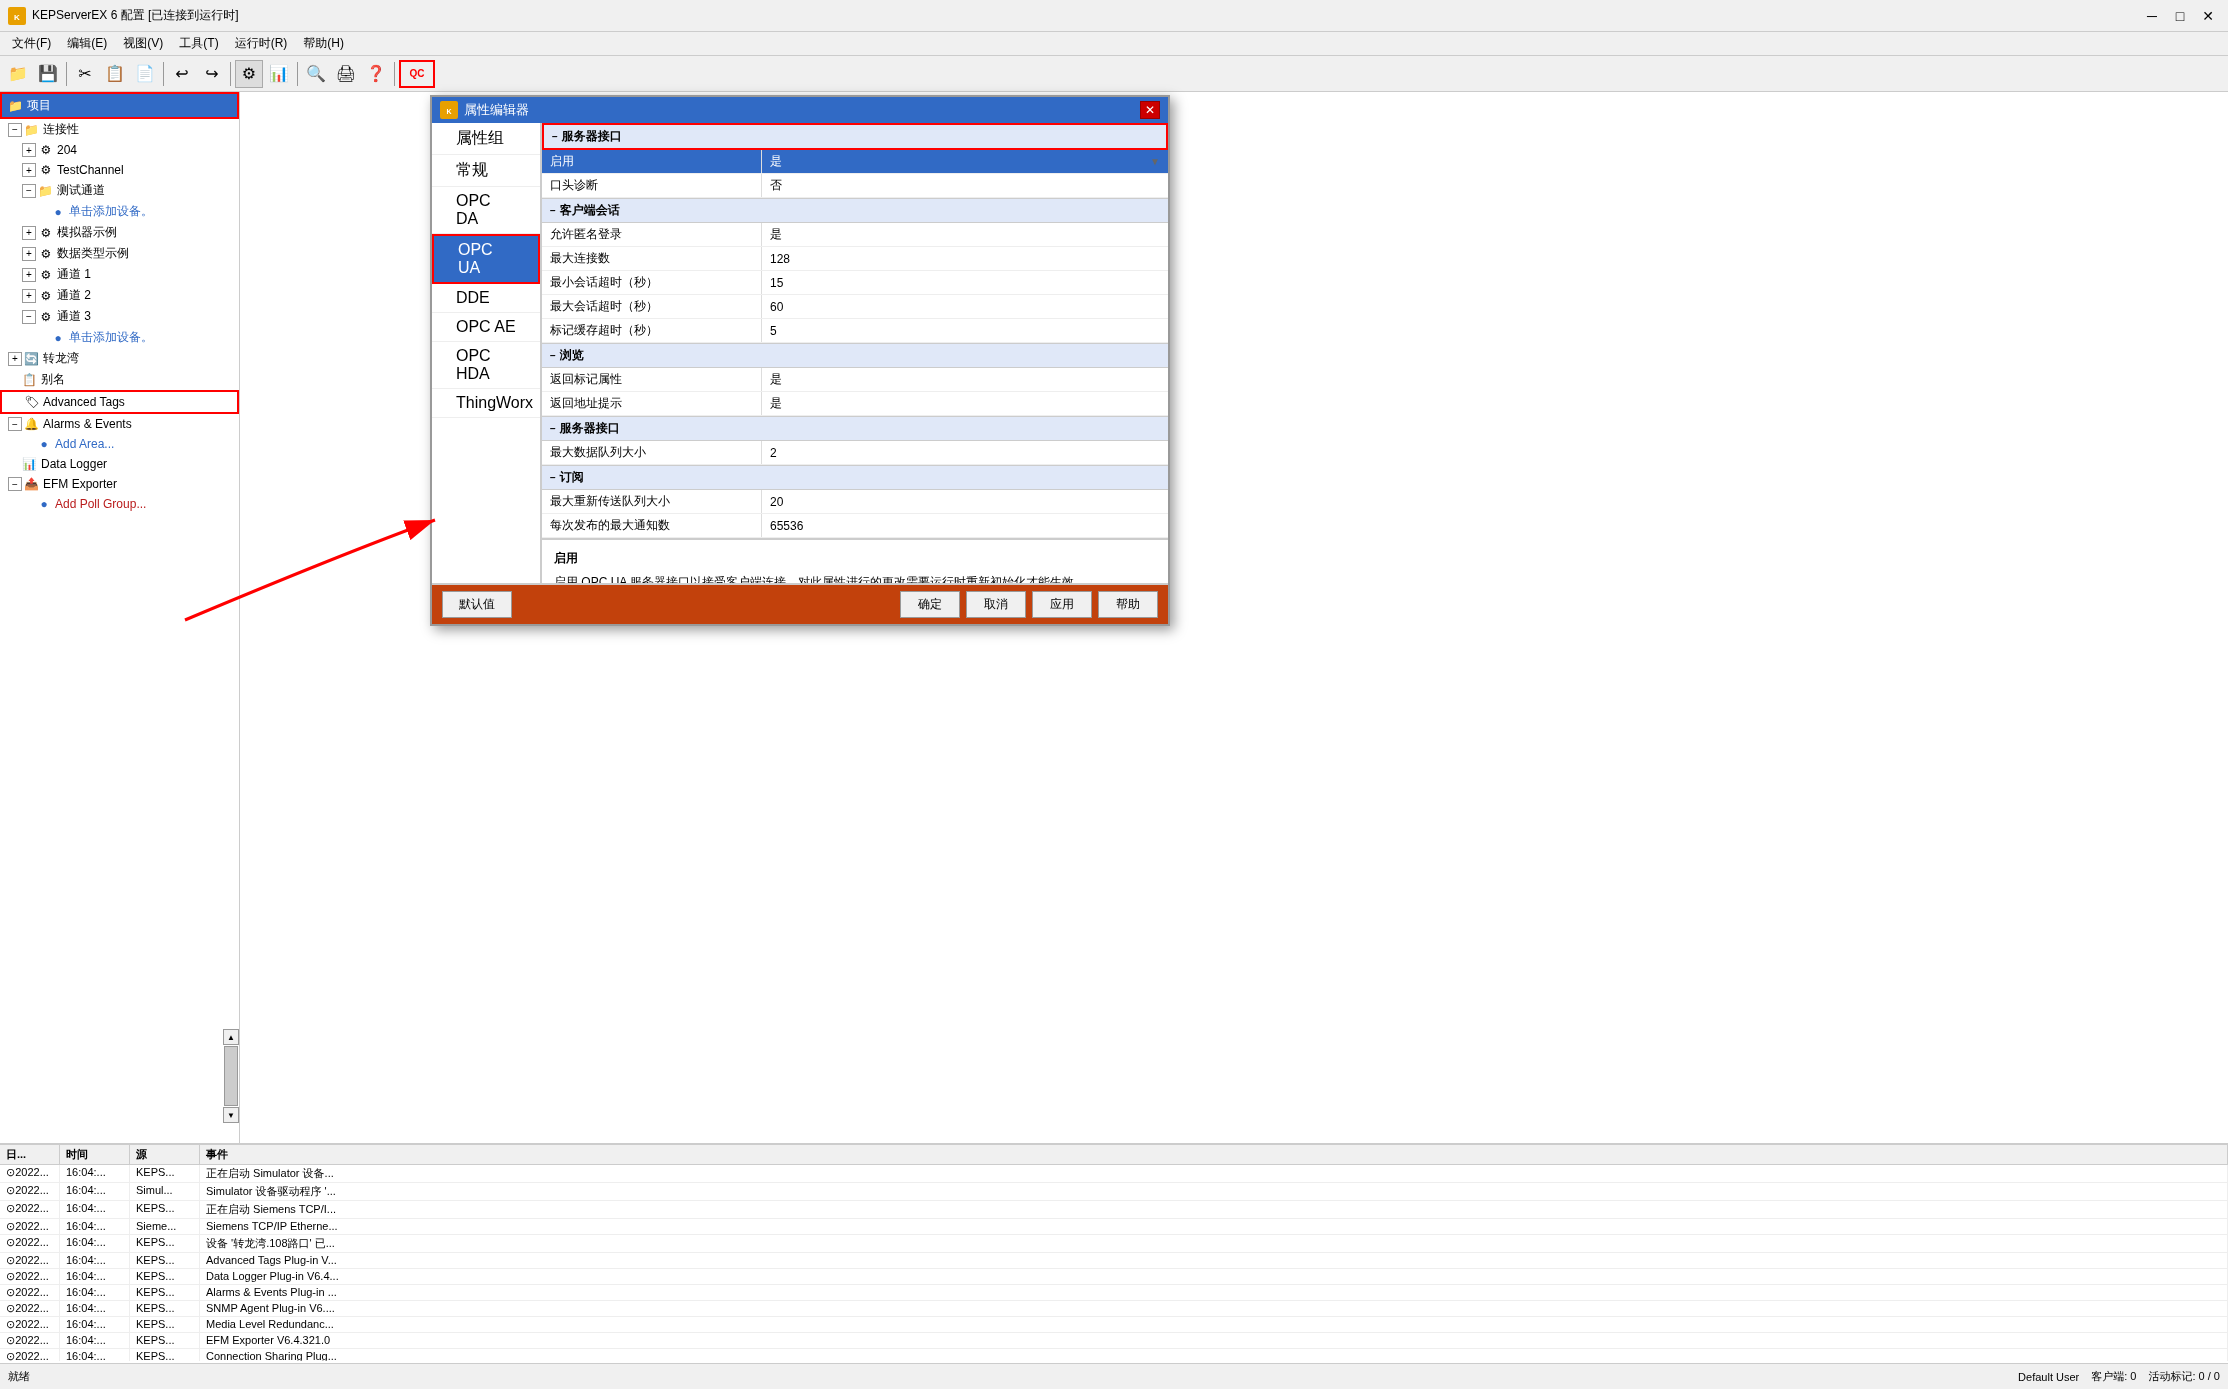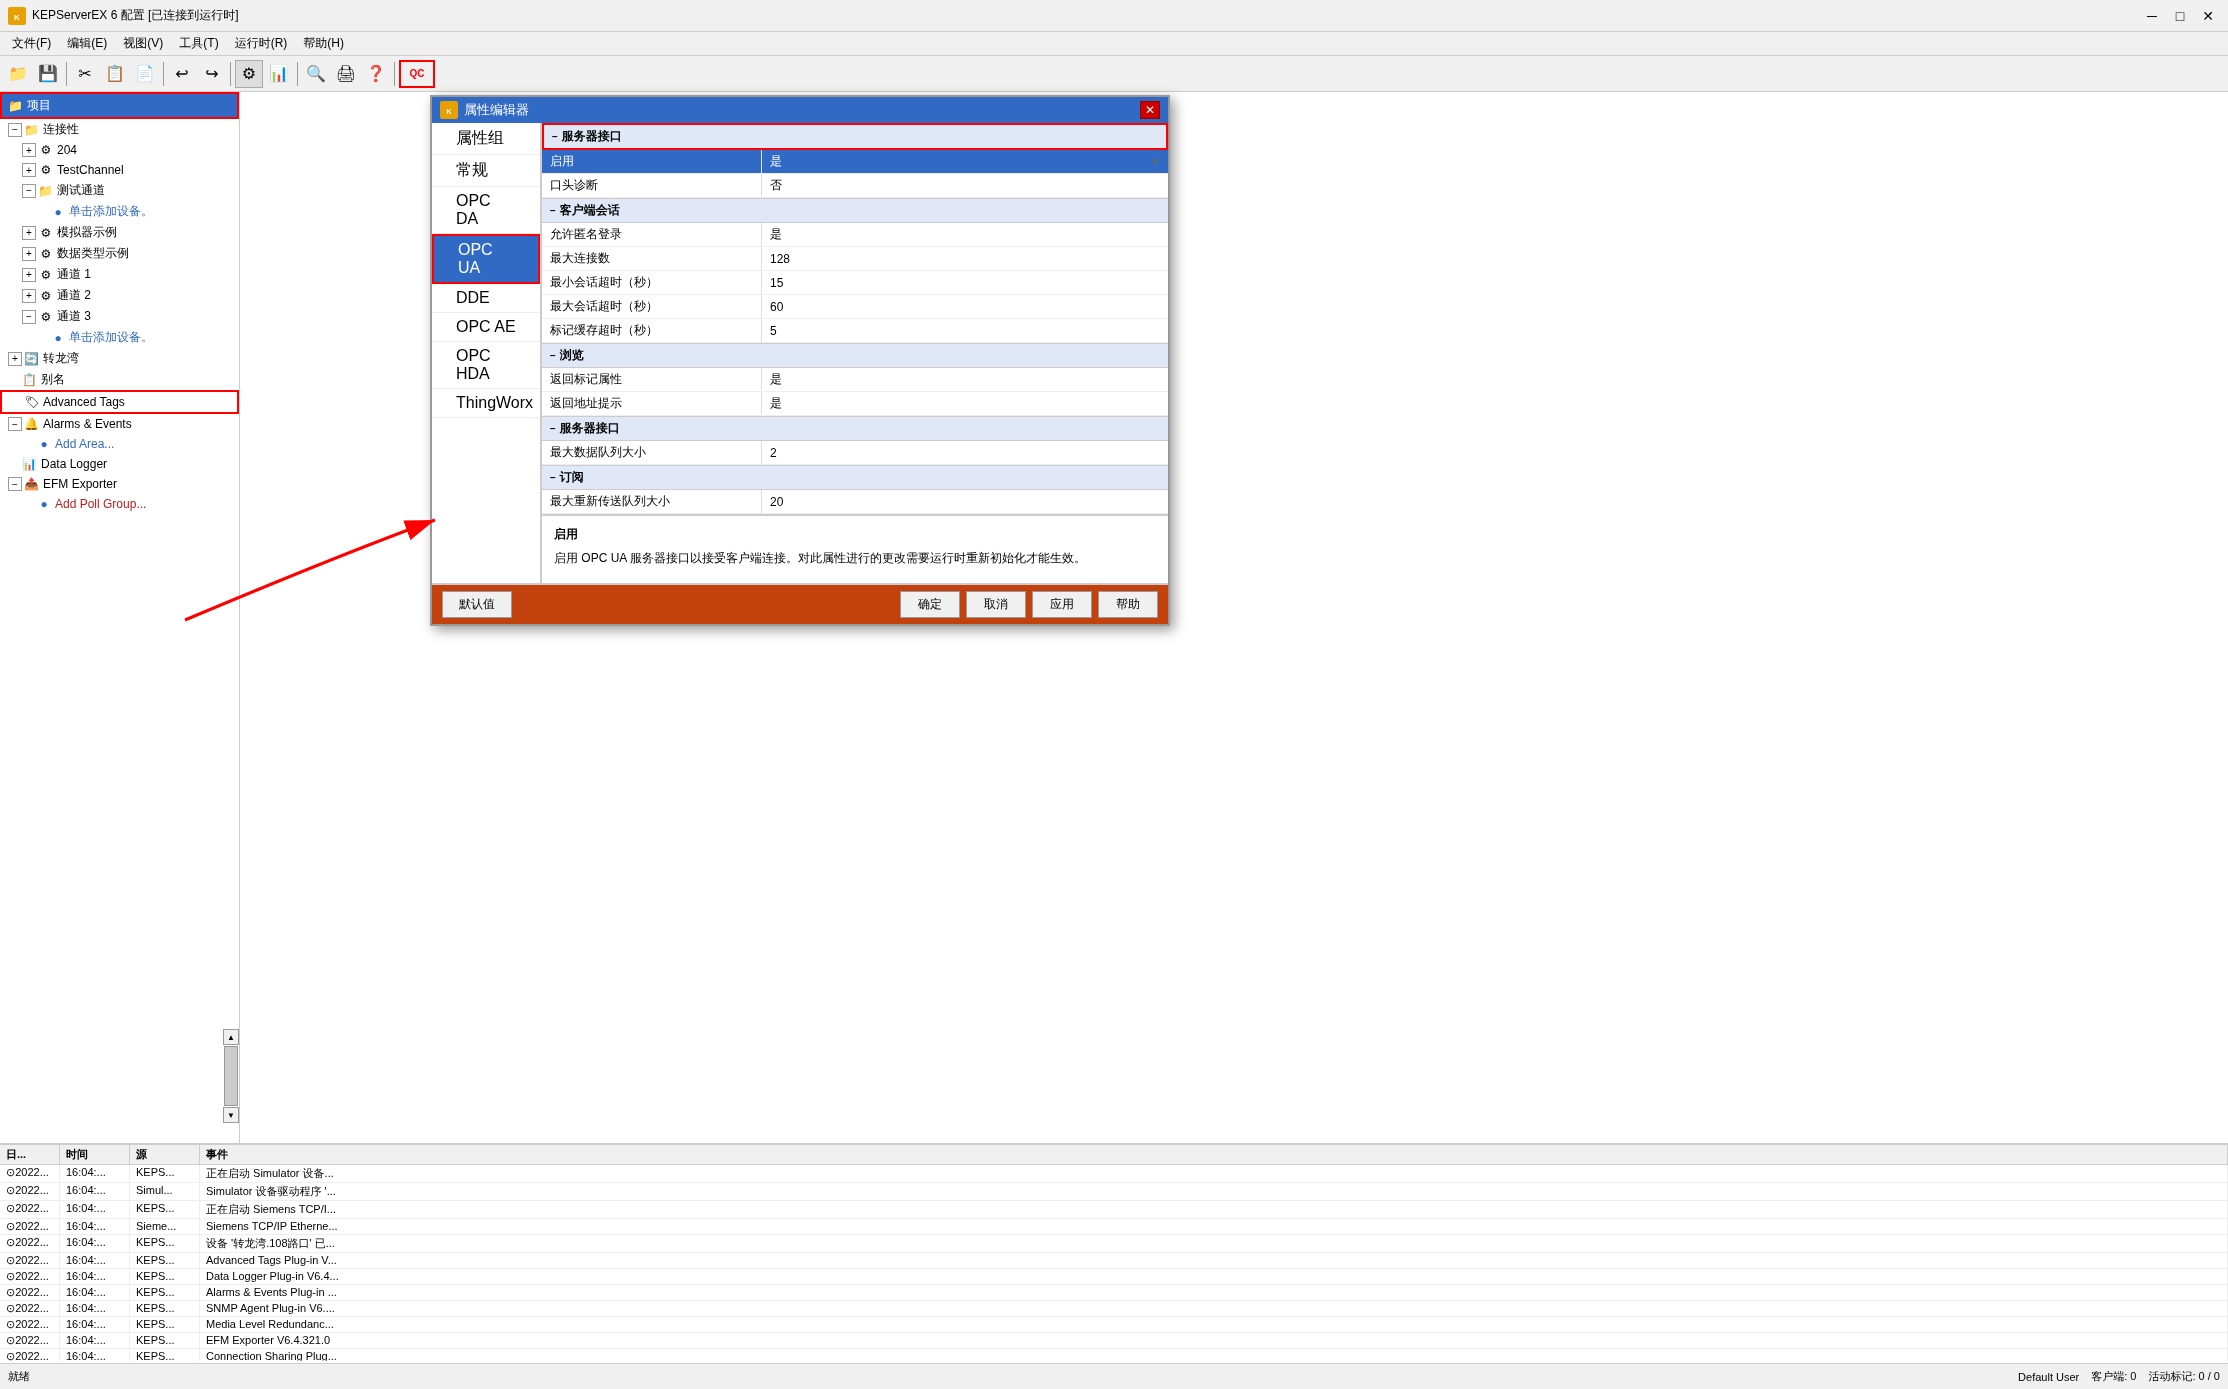--- a/index.html
+++ b/index.html
@@ -495,20 +495,26 @@
           <div class="prop-section-header">
             <span style="font-size:10px;">−</span>
             <span>订阅</span>
           </div>
           <div class="prop-row">
             <div class="prop-label">最大重新传送队列大小</div>
             <div class="prop-value">
                 <span>20</span>
               </div>
           </div>
+          <div class="prop-row">
+            <div class="prop-label">每次发布的最大通知数</div>
+            <div class="prop-value">
+                <span>65536</span>
+              </div>
+          </div>
         </div>
 
         <div class="dialog-description">
           <div class="desc-title">启用</div>
           <div class="desc-text">启用 OPC UA 服务器接口以接受客户端连接。对此属性进行的更改需要运行时重新初始化才能生效。</div>
         </div>
       </div>
     </div>
 
     <div class="dialog-footer">

